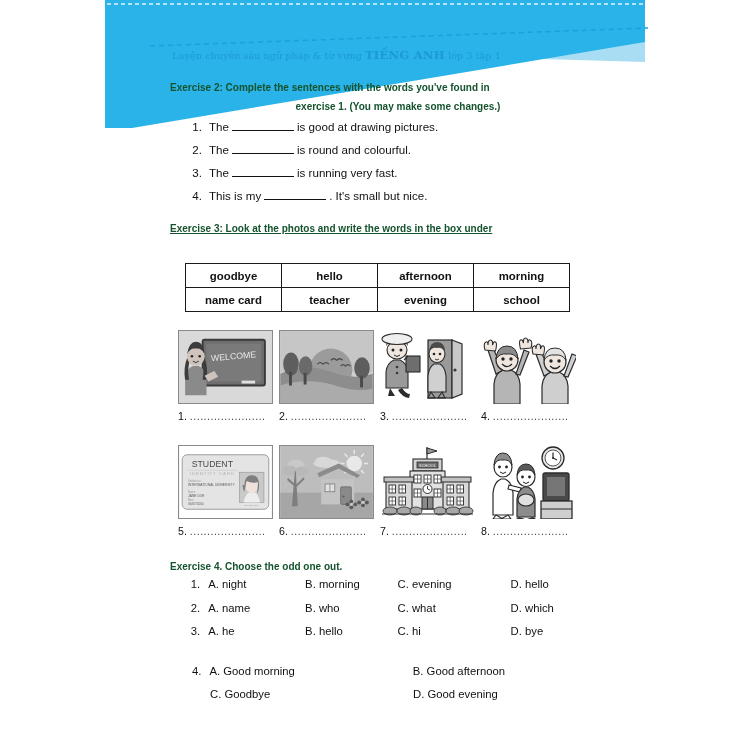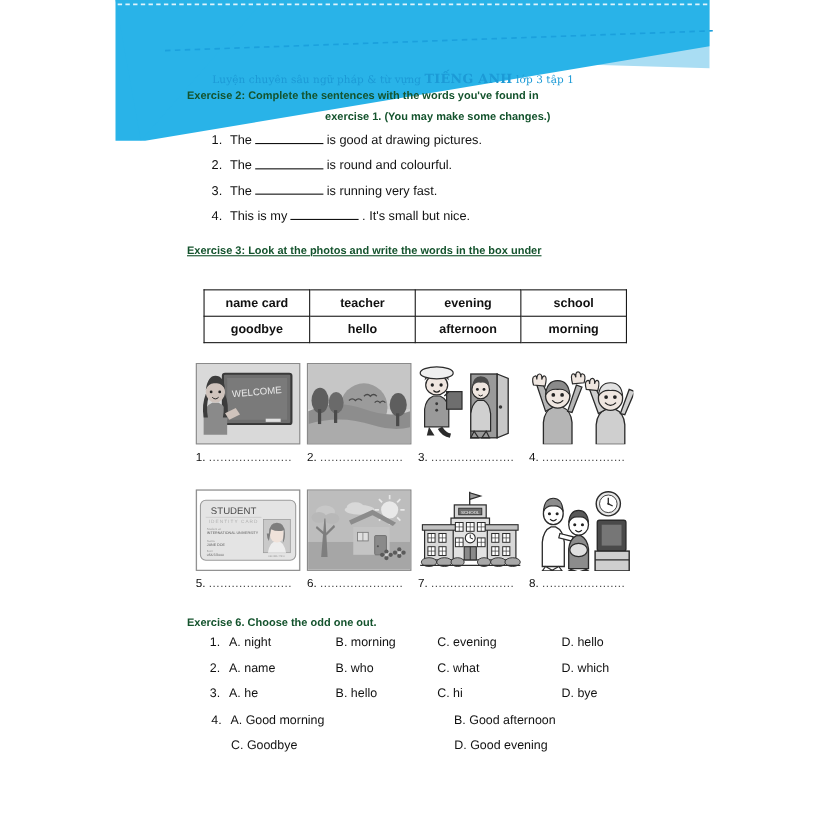--- a/index.html
+++ b/index.html
@@ -25,27 +25,26 @@
     position: absolute;
     left: 0; top: 0;
     width: 750px;
     height: 140px;
     pointer-events: none;
   }
 
   .running-head {
     position: absolute;
     left: 172px;
-    top: 64px;
+    top: 48px;
     font-size: 9.5px;
     color: #1c9ad6;
     font-family: "DejaVu Serif", serif;
     letter-spacing: 0.1px;
     white-space: nowrap;
-    margin-left: 21px;
   }
   .running-head .bold-title {
     font-weight: bold;
     font-size: 11.5px;
     letter-spacing: 0.3px;
   }
 
   
   .ex-heading {
     color: #14532d;
@@ -181,21 +180,21 @@
     text-align: right;
     margin-right: 8px;
   }
   .ex4-list .opt { white-space: nowrap; }
   .ex4-list .c1 { width: 107px; }
   .ex4-list .c2 { width: 102px; }
   .ex4-list .c3 { width: 95px; }
   .ex4-list .c4 { width: 80px; margin-left: 27px; }
 
   .ex4-list .q-wide .c1 { width: 209px; }
-  .ex4-list .q-wide .c2 { width: 175px; }
+  .ex4-list .q-wide .c2 { width: 175px; margin-top: 16px; }
   .ex4-list .q-wide-2 { padding-left: 27px; }
 
   
   .footer {
     position: absolute;
     left: 110px;
     top: 696px;
     display: flex;
     align-items: center;
   }
@@ -263,30 +262,30 @@
     </div>
   </div>
 
   <div class="ex-heading ex3-heading">
     <span class="l1">Exercise 3: Look at the photos and write the words in the box under</span>
   </div>
 
   <table class="wordbox">
     <tbody>
         <tr>
+      <td>goodbye</td>
+      <td>hello</td>
+      <td>afternoon</td>
+      <td>morning</td>
+    </tr>
+    <tr>
       <td>name card</td>
       <td>teacher</td>
       <td>evening</td>
       <td>school</td>
-    </tr>
-    <tr>
-      <td>goodbye</td>
-      <td>hello</td>
-      <td>afternoon</td>
-      <td>morning</td>
     </tr>
   </tbody>
     </table>
 
   <div class="photo-row r1">
 
     <div class="photo-cell">
       <div class="photo-frame bordered">
         <svg viewBox="0 0 95 74">
           <rect width="95" height="74" fill="#d9d9d9"></rect>
@@ -622,21 +621,21 @@
           <line x1="60" y1="64" x2="91" y2="64" stroke="#2b2b2b" stroke-width="1"></line>
         </svg>
       </div>
       <div class="photo-label">
         <span>8.</span>
         <span class="dots">......................</span>
       </div>
     </div>
   </div>
 
-  <div class="ex-heading ex4-heading">Exercise 6. Choose the odd one out.</div>
+  <div class="ex-heading ex4-heading">Exercise 4. Choose the odd one out.</div>
 
   <div class="ex4-list">
     <div class="q">
       <span class="num">1.</span>
       <span class="opt c1">A. night</span>
       <span class="opt c2">B. morning</span>
       <span class="opt c3">C. evening</span>
       <span class="opt c4">D. hello</span>
     </div>
     <div class="q">

